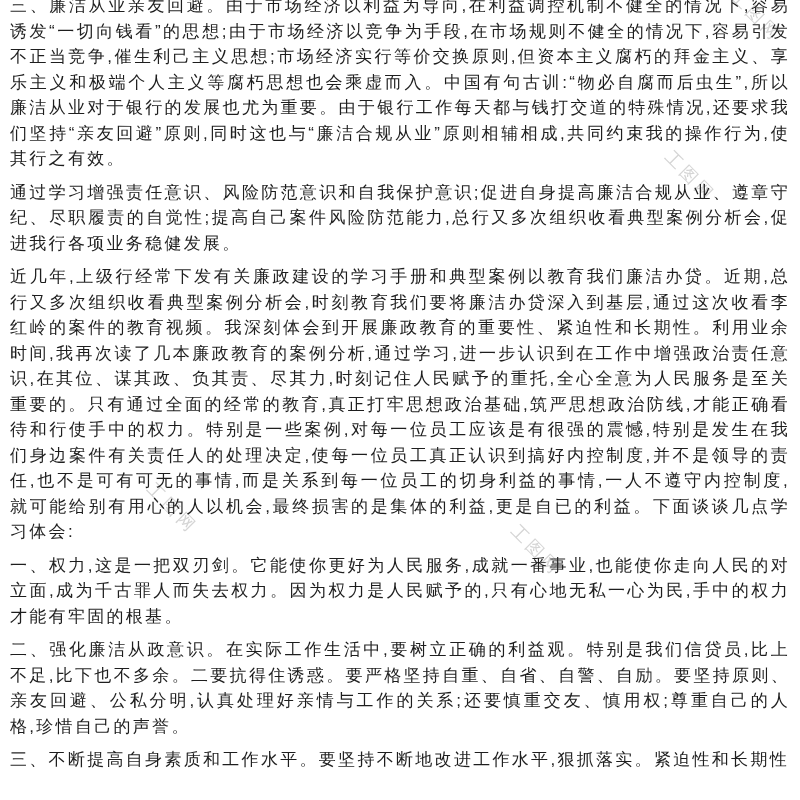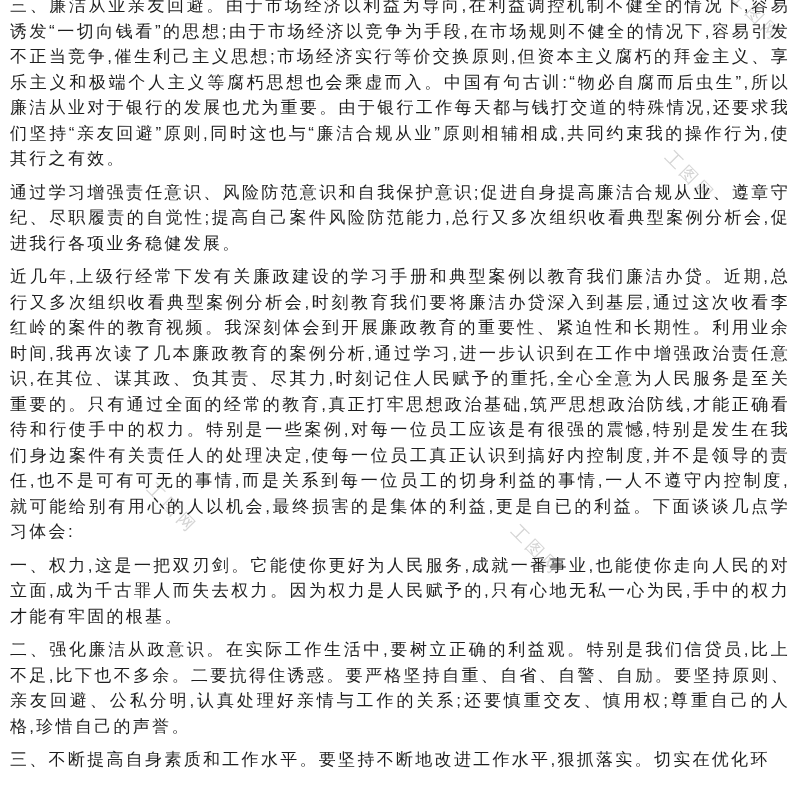--- a/index.html
+++ b/index.html
@@ -61,16 +61,16 @@
     <span class="wm wm3">工图网</span>
     <span class="wm wm4">工图网</span>
   </div>
 
   <div class="content">
     <p>三、廉洁从业亲友回避。由于市场经济以利益为导向,在利益调控机制不健全的情况下,容易诱发“一切向钱看”的思想;由于市场经济以竞争为手段,在市场规则不健全的情况下,容易引发不正当竞争,催生利己主义思想;市场经济实行等价交换原则,但资本主义腐朽的拜金主义、享乐主义和极端个人主义等腐朽思想也会乘虚而入。中国有句古训:“物必自腐而后虫生”,所以廉洁从业对于银行的发展也尤为重要。由于银行工作每天都与钱打交道的特殊情况,还要求我们坚持“亲友回避”原则,同时这也与“廉洁合规从业”原则相辅相成,共同约束我的操作行为,使其行之有效。</p>
     <p>通过学习增强责任意识、风险防范意识和自我保护意识;促进自身提高廉洁合规从业、遵章守纪、尽职履责的自觉性;提高自己案件风险防范能力,总行又多次组织收看典型案例分析会,促进我行各项业务稳健发展。</p>
     <p>近几年,上级行经常下发有关廉政建设的学习手册和典型案例以教育我们廉洁办贷。近期,总行又多次组织收看典型案例分析会,时刻教育我们要将廉洁办贷深入到基层,通过这次收看李红岭的案件的教育视频。我深刻体会到开展廉政教育的重要性、紧迫性和长期性。利用业余时间,我再次读了几本廉政教育的案例分析,通过学习,进一步认识到在工作中增强政治责任意识,在其位、谋其政、负其责、尽其力,时刻记住人民赋予的重托,全心全意为人民服务是至关重要的。只有通过全面的经常的教育,真正打牢思想政治基础,筑严思想政治防线,才能正确看待和行使手中的权力。特别是一些案例,对每一位员工应该是有很强的震憾,特别是发生在我们身边案件有关责任人的处理决定,使每一位员工真正认识到搞好内控制度,并不是领导的责任,也不是可有可无的事情,而是关系到每一位员工的切身利益的事情,一人不遵守内控制度,就可能给别有用心的人以机会,最终损害的是集体的利益,更是自已的利益。下面谈谈几点学习体会:</p>
     <p>一、权力,这是一把双刃剑。它能使你更好为人民服务,成就一番事业,也能使你走向人民的对立面,成为千古罪人而失去权力。因为权力是人民赋予的,只有心地无私一心为民,手中的权力才能有牢固的根基。</p>
     <p>二、强化廉洁从政意识。在实际工作生活中,要树立正确的利益观。特别是我们信贷员,比上不足,比下也不多余。二要抗得住诱惑。要严格坚持自重、自省、自警、自励。要坚持原则、亲友回避、公私分明,认真处理好亲情与工作的关系;还要慎重交友、慎用权;尊重自己的人格,珍惜自己的声誉。</p>
-    <p>三、不断提高自身素质和工作水平。要坚持不断地改进工作水平,狠抓落实。切实在优化环</p>
+    <p>三、不断提高自身素质和工作水平。要坚持不断地改进工作水平,狠抓落实。紧迫性和长期性</p>
   </div>
 
 </div>
 
 </body></html>

